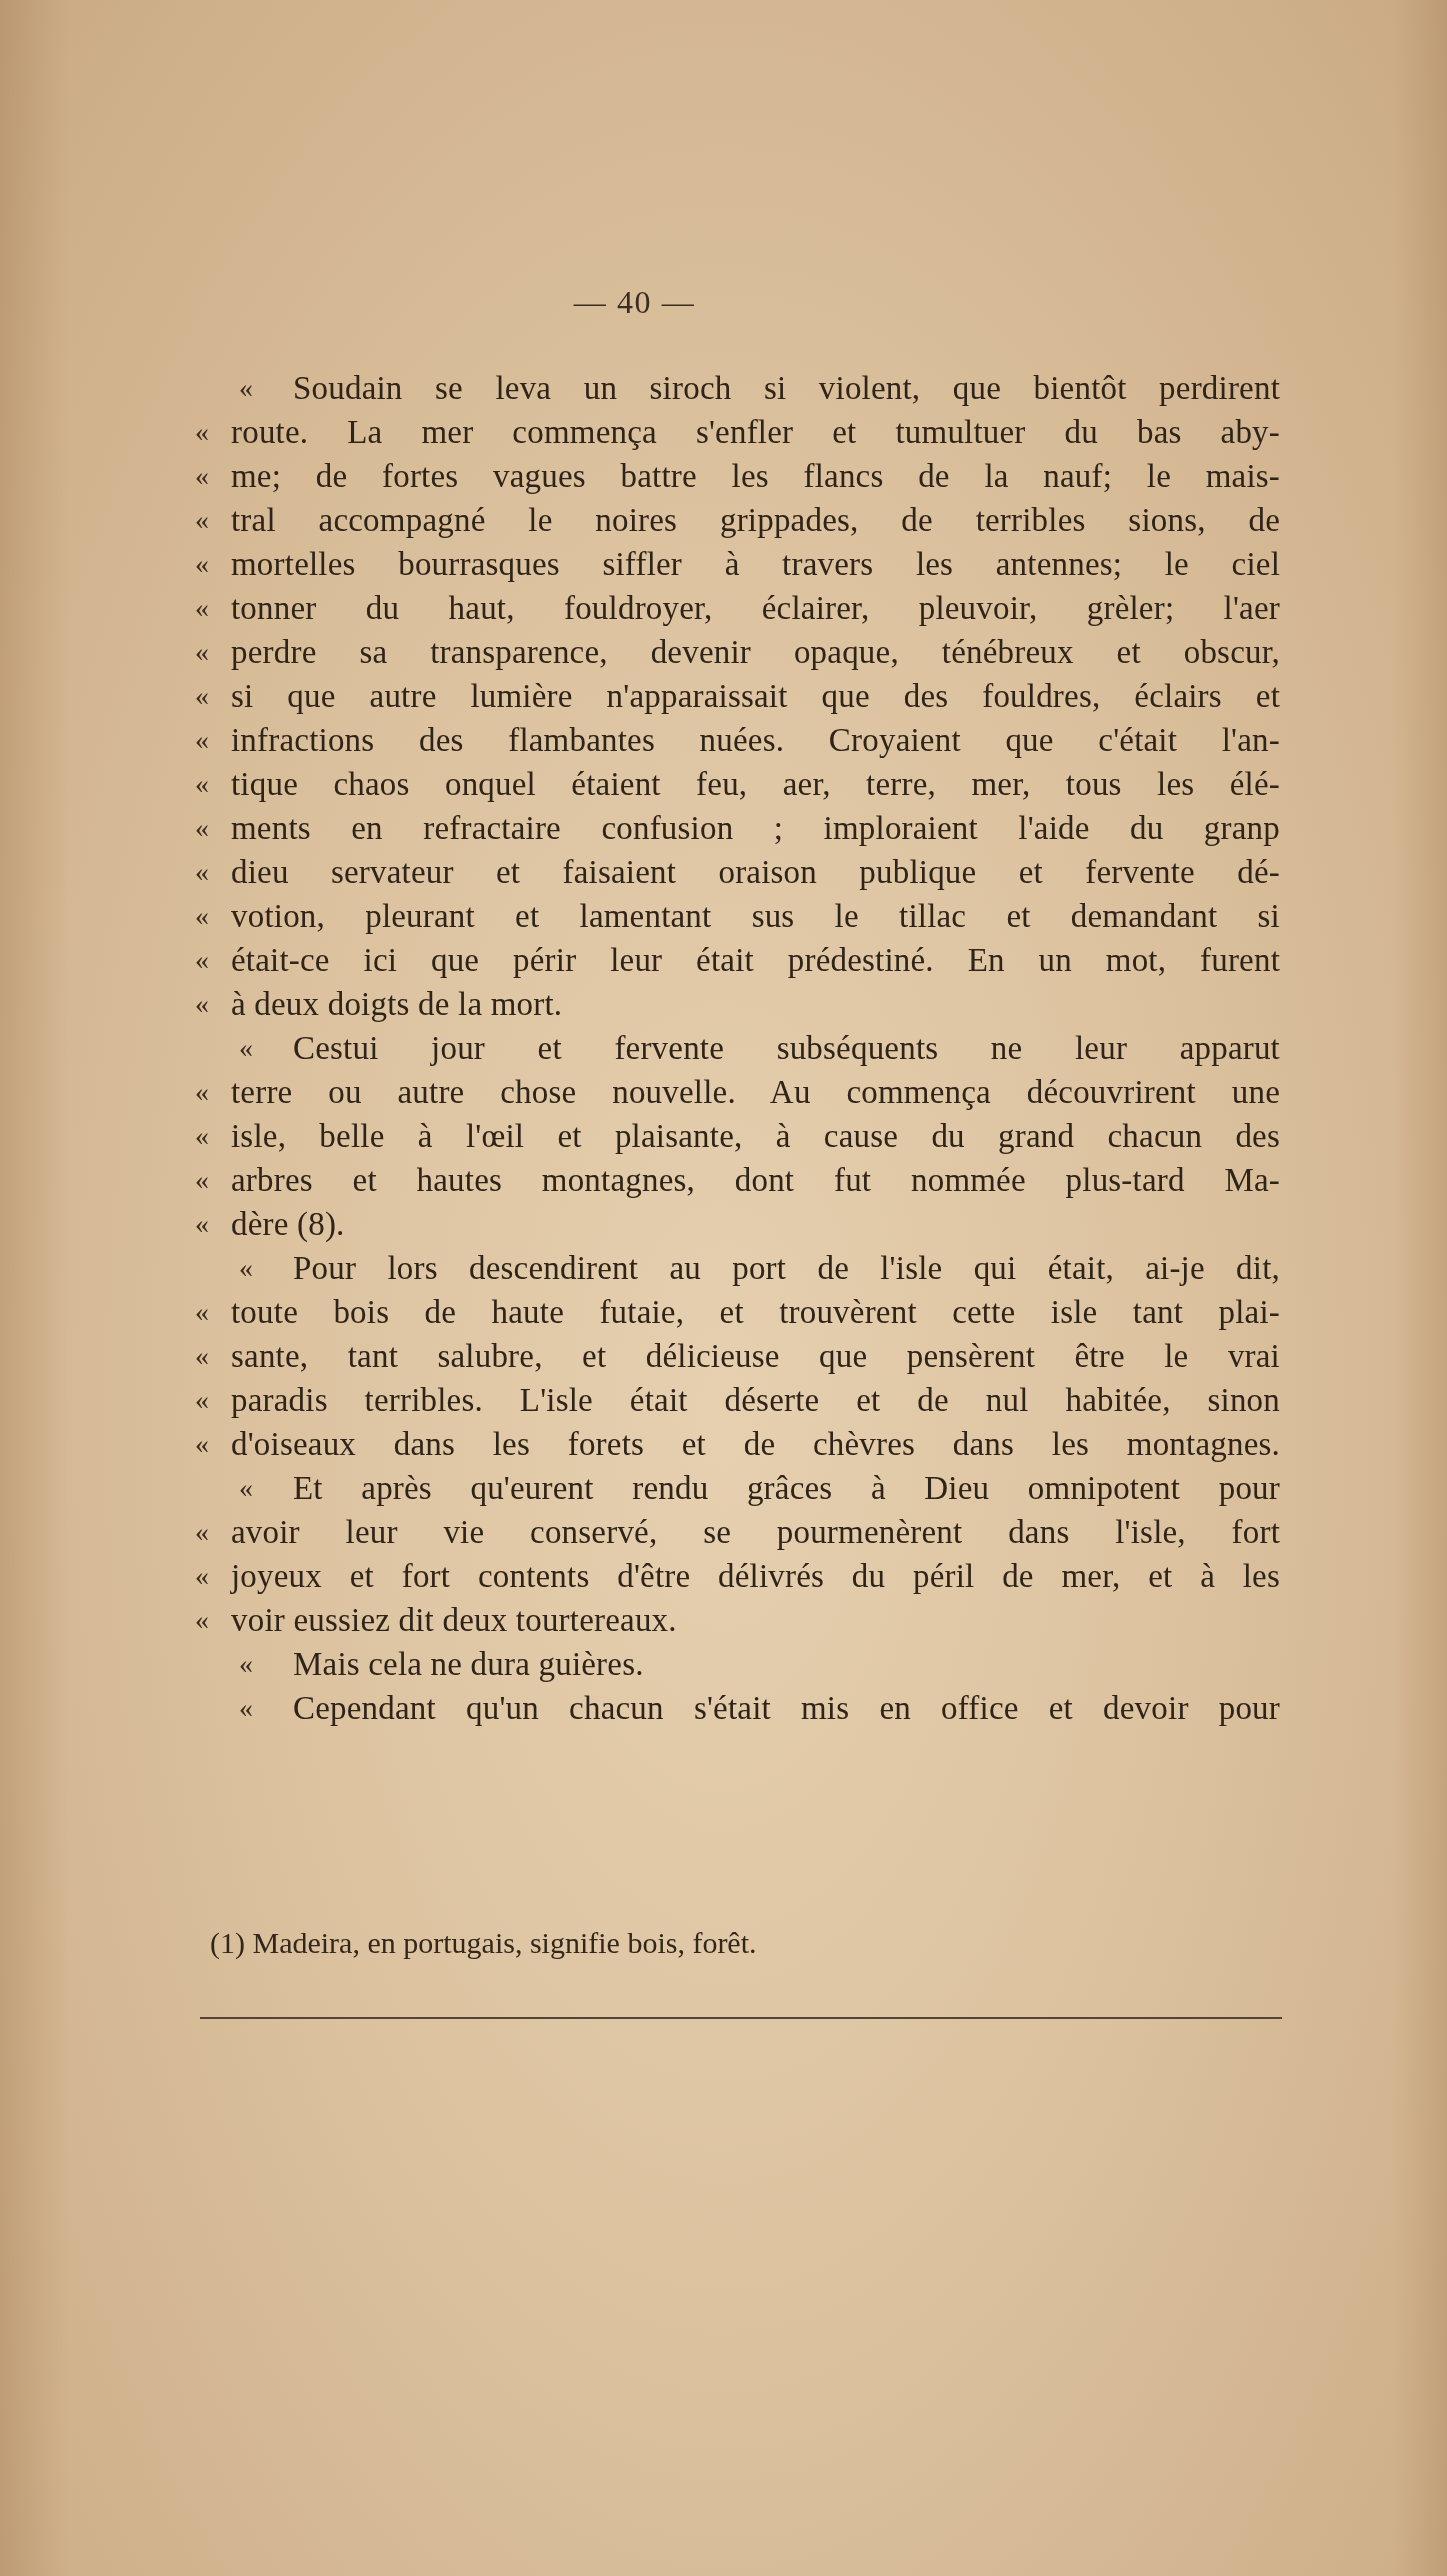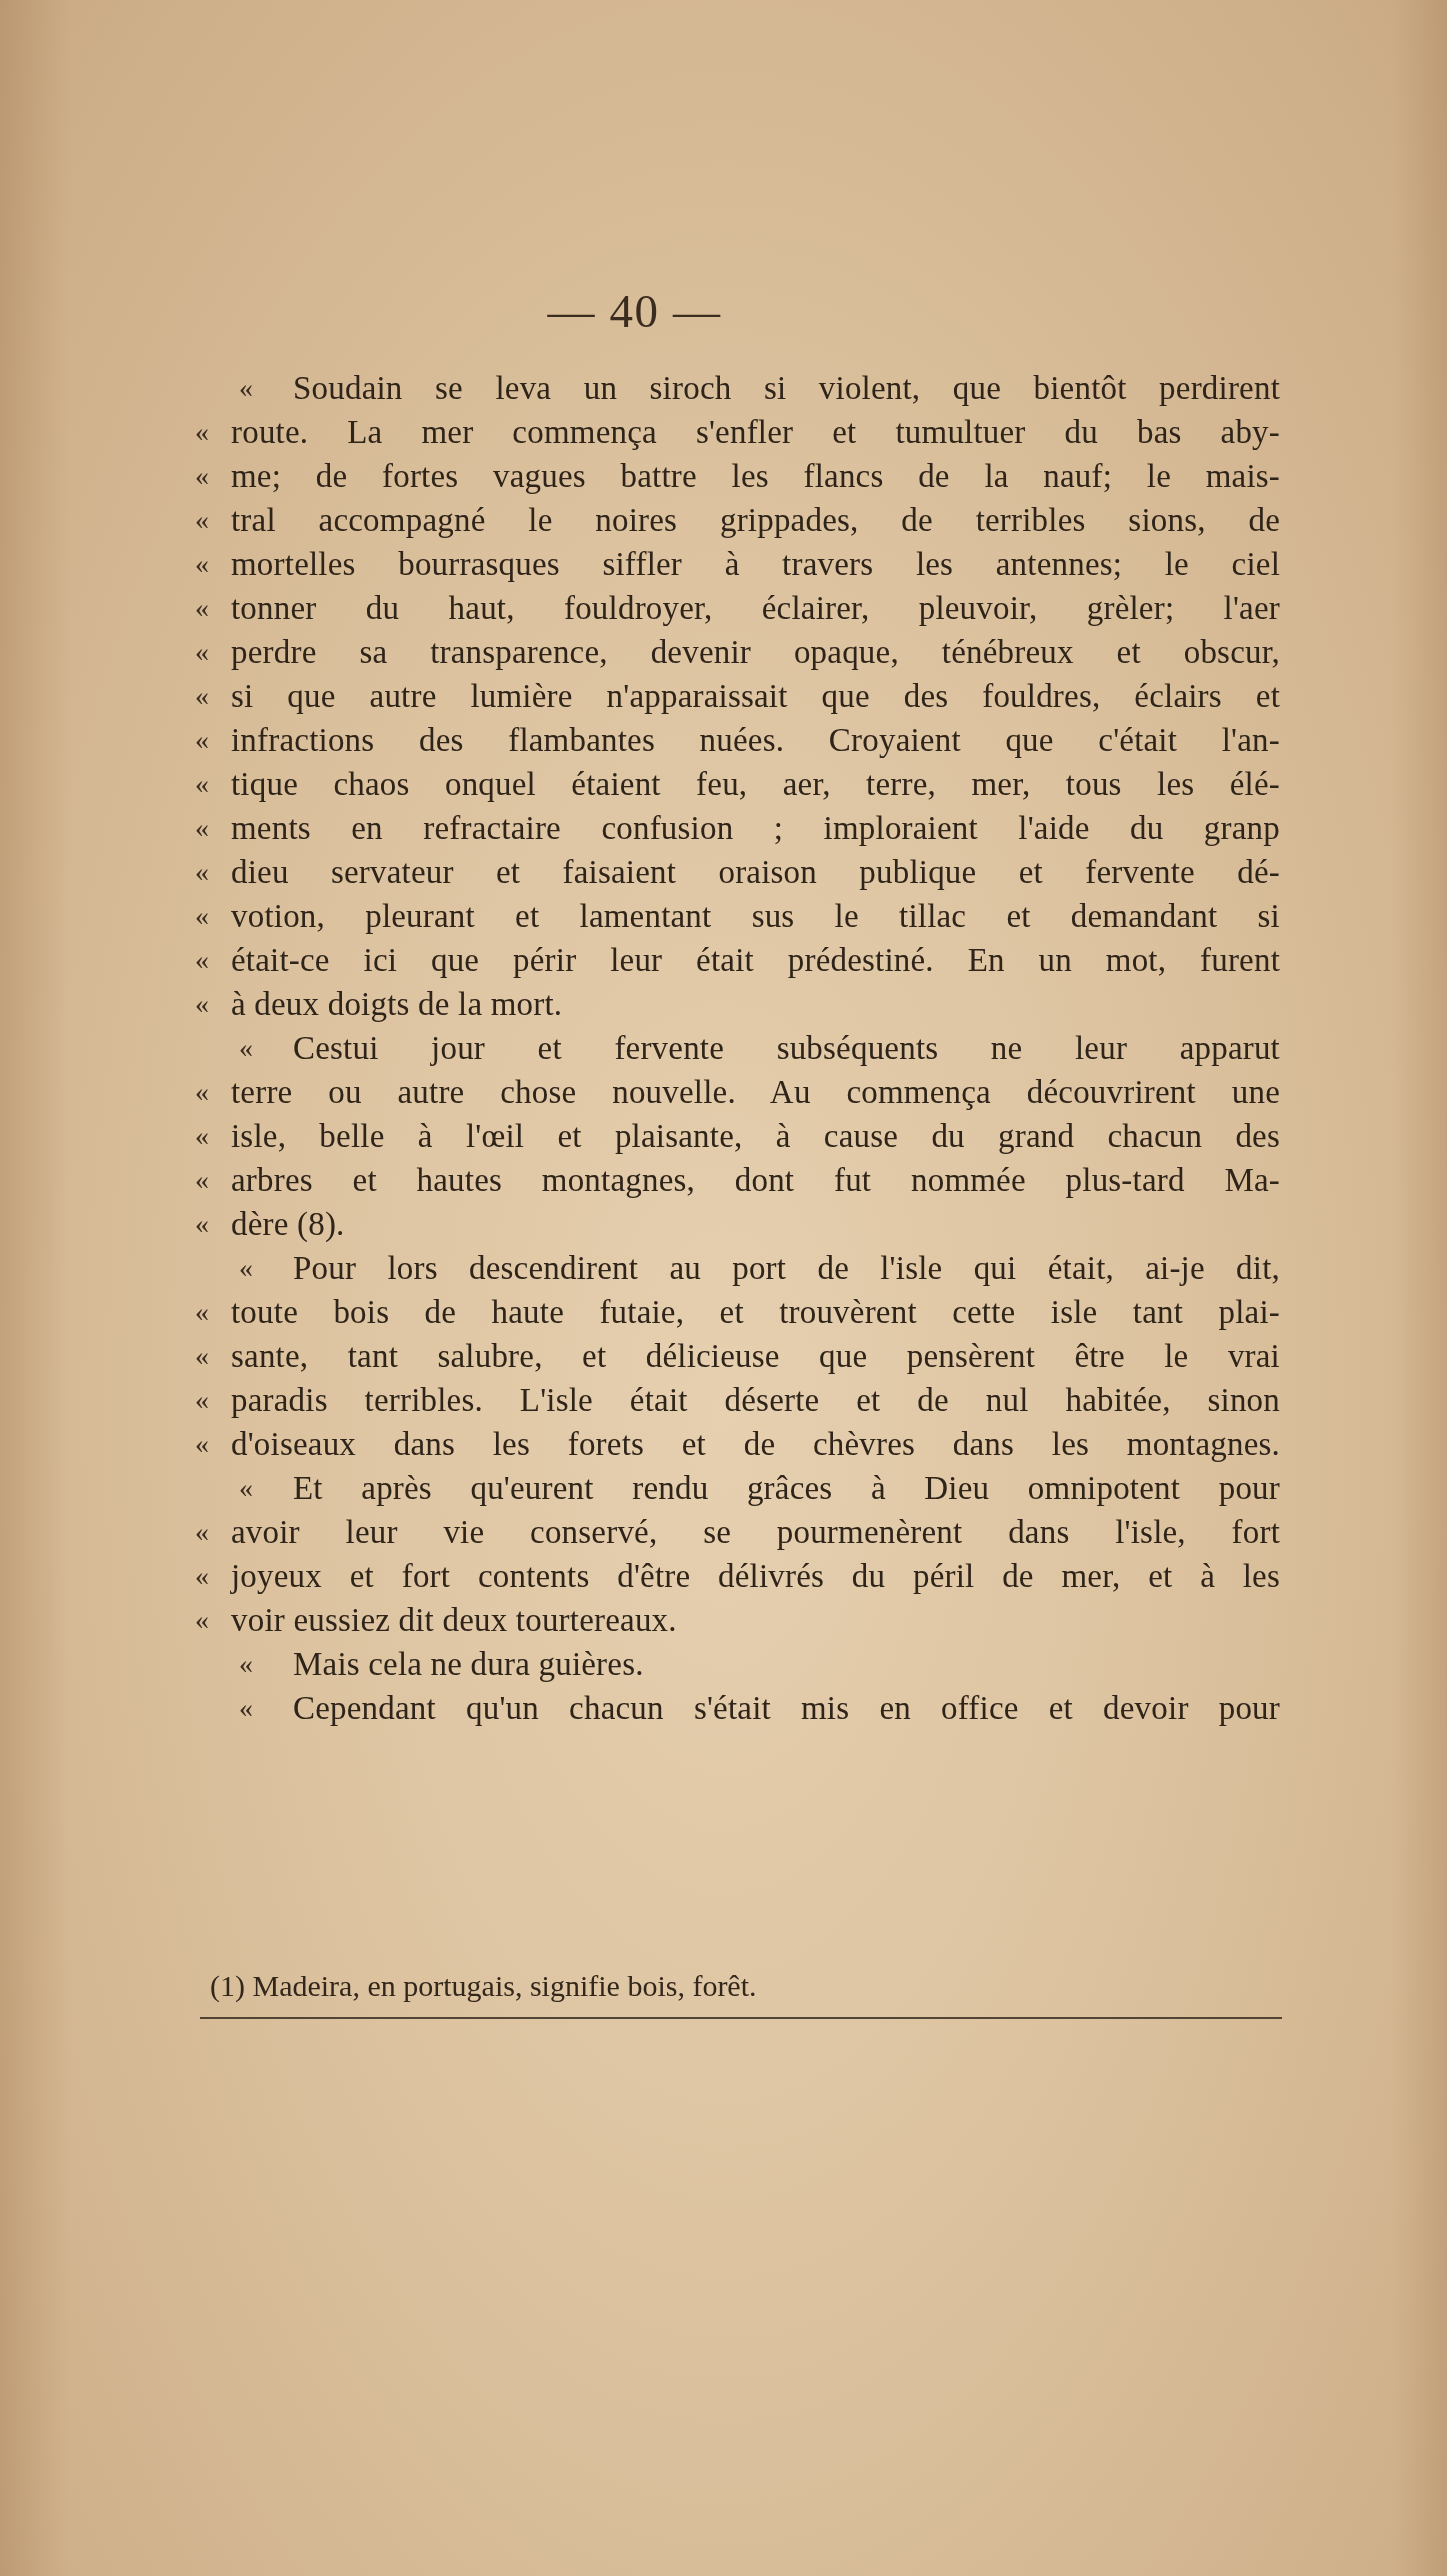--- a/index.html
+++ b/index.html
@@ -23,21 +23,21 @@
     }
     .page-edge-right {
       position: absolute; right: 0; top: 0; width: 55px; height: 2576px;
       background: linear-gradient(to left, rgba(160,120,80,0.30), rgba(160,120,80,0));
     }
     .page-number {
       position: absolute;
       left: 0; width: 1269px;
       top: 284px;
       text-align: center;
-      font-size: 47px;
+      font-size: 32px;
       letter-spacing: 1.6px;
       color: #3a2d20;
     }
     .text-block {
       position: absolute;
       left: 195px;
       top: 366px;
       width: 1085px;
     }
     .line {
@@ -77,21 +77,21 @@
       left: 200px;
       top: 2017px;
       width: 1082px;
       height: 2.3px;
       background: #3b2e22;
       opacity: 0.85;
     }
     .footnote {
       position: absolute;
       left: 210px;
-      top: 1964px;
+      top: 1921px;
       font-size: 30px;
       line-height: 44px;
       color: #33271b;
     }
   </style>
 </head>
 <body>
 
 <div class="page-edge-left"></div>
 <div class="page-edge-right"></div>

